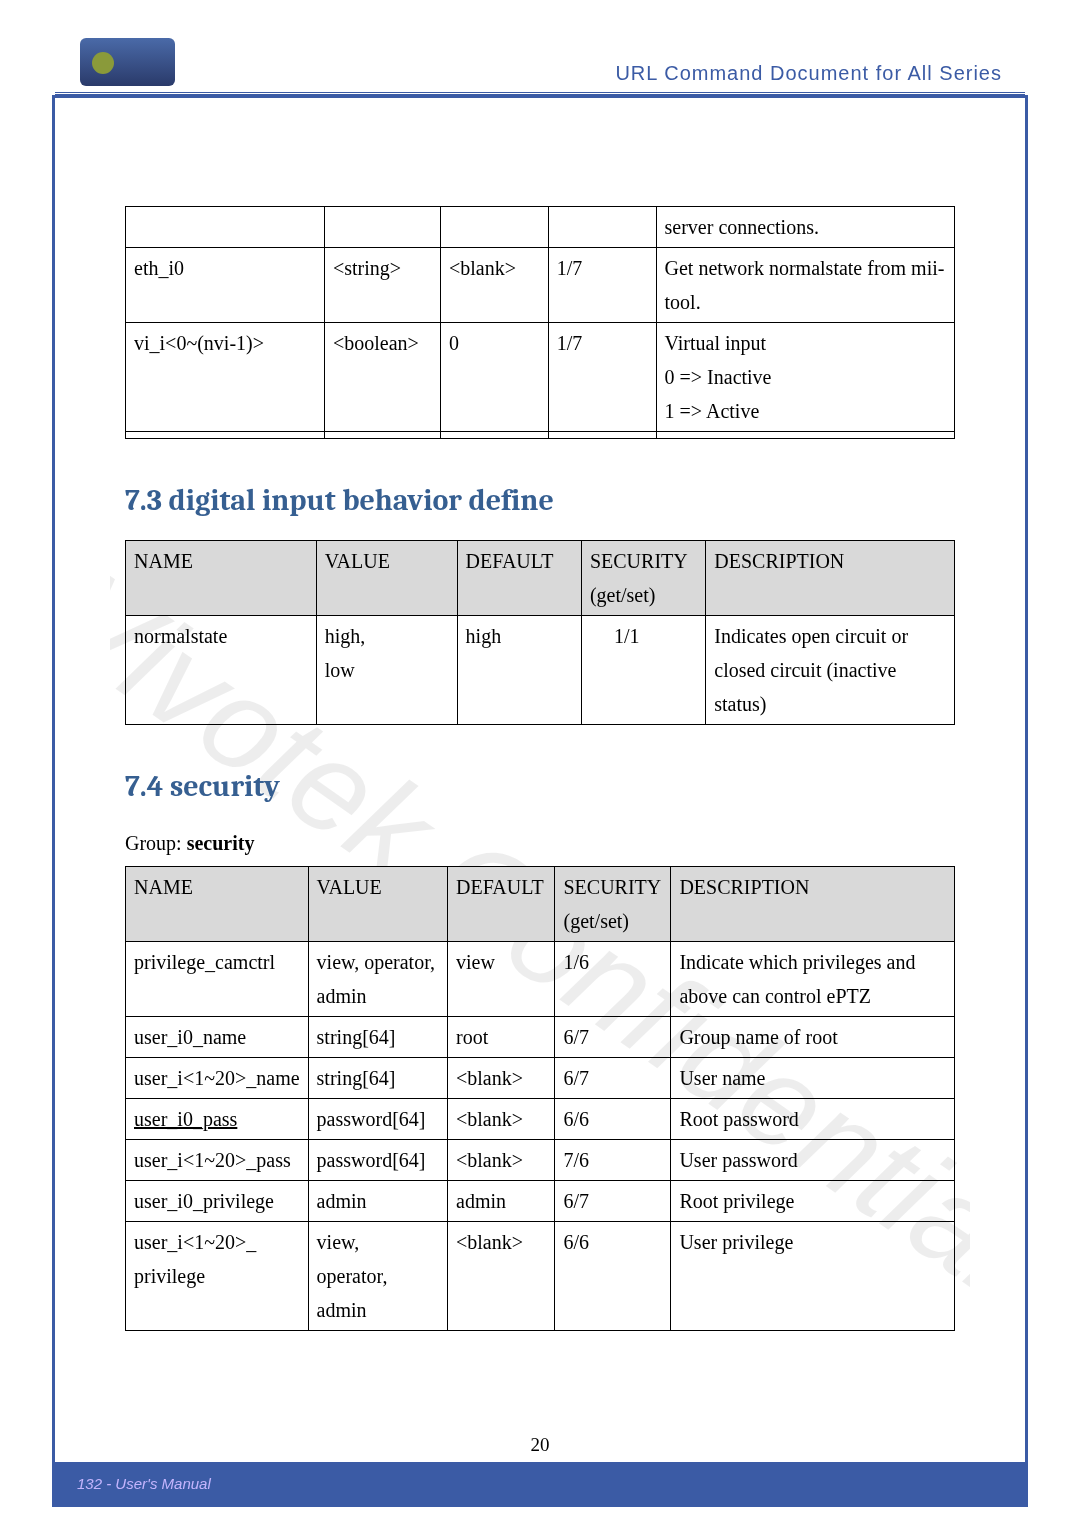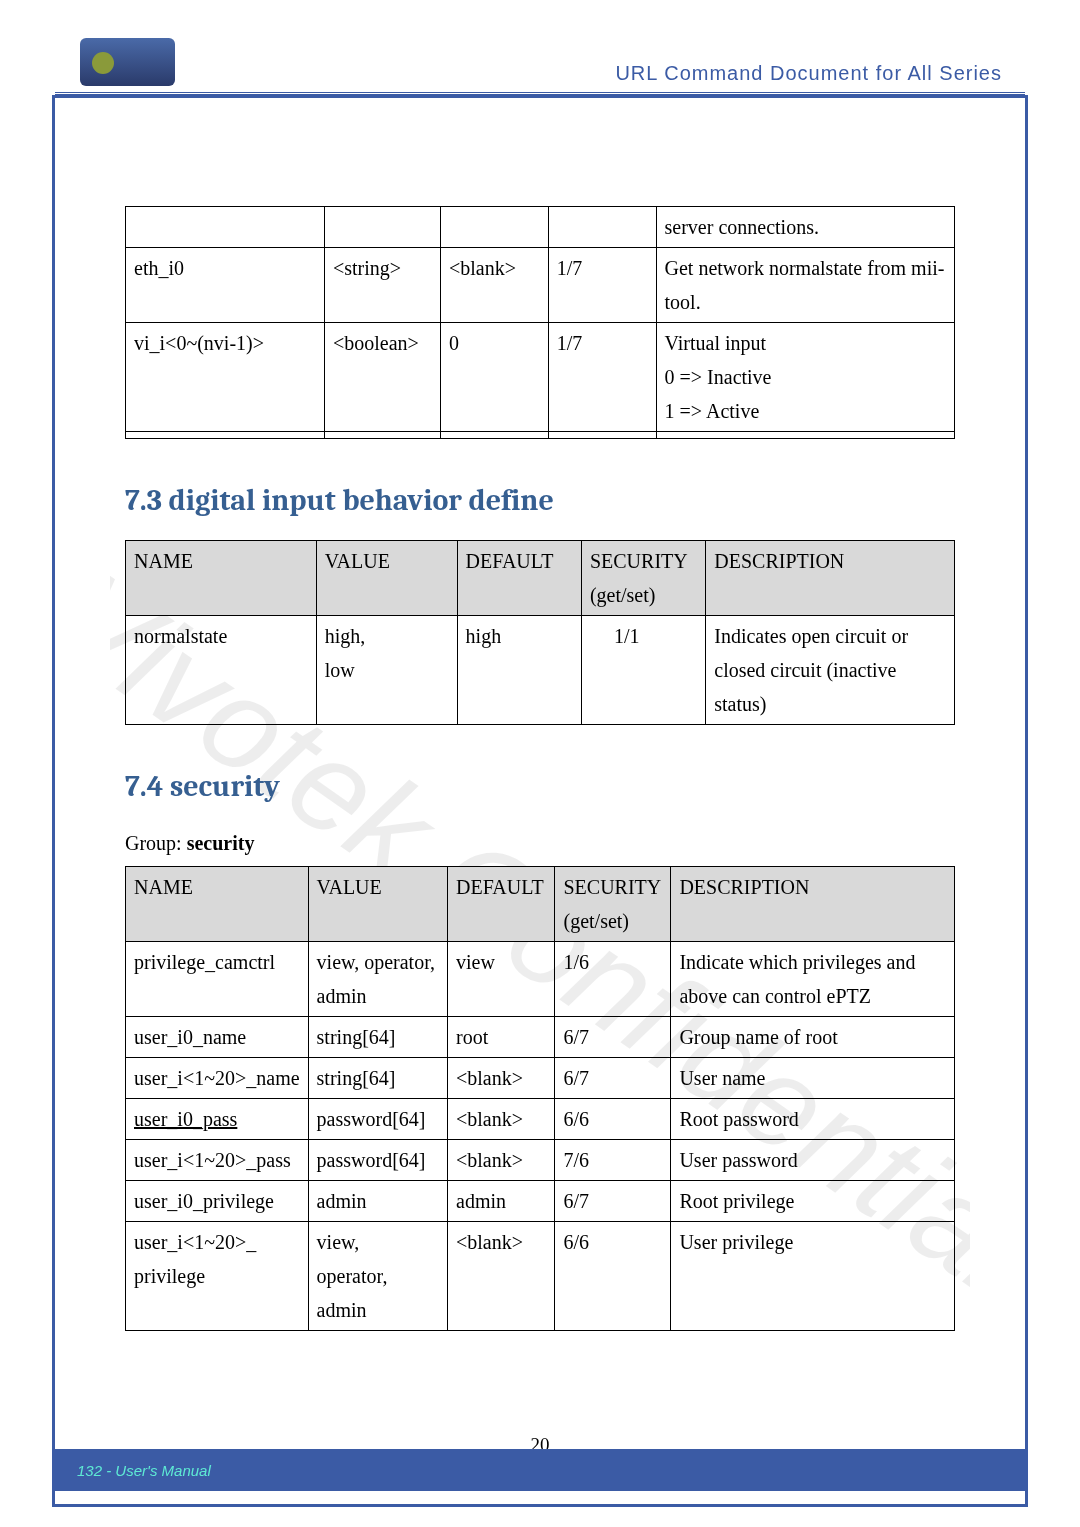--- a/index.html
+++ b/index.html
@@ -119,26 +119,26 @@
     left: 50%;
     transform: translate(-50%, -50%) rotate(35deg);
     font-size: 130px;
     color: rgba(0,0,0,0.07);
     font-family: Arial, sans-serif;
     white-space: nowrap;
     font-style: italic;
   }
   .footer {
     position: absolute;
-    bottom: 13px;
+    bottom: 0;
     left: 0;
     right: 0;
     height: 42px;
     background: #3b5ba5;
-    color: #5eead4;
+    color: #c4b5fd;
     font-family: Arial, sans-serif;
     font-style: italic;
     font-size: 15px;
     display: flex;
     align-items: center;
     padding-left: 22px;
   }
   .page-num {
     position: absolute;
     bottom: 48px;

